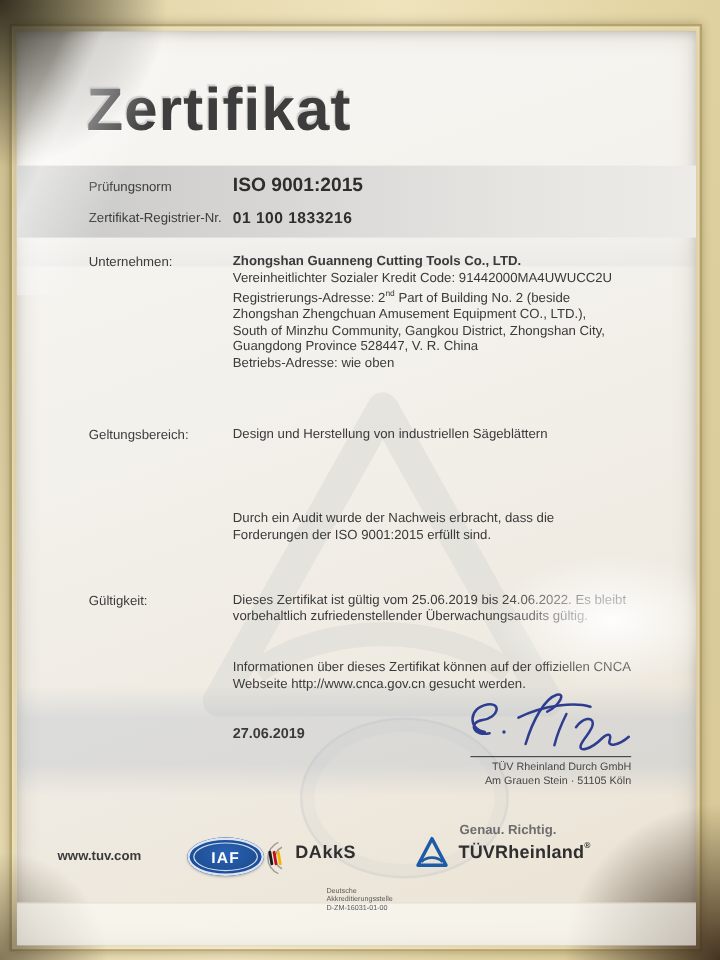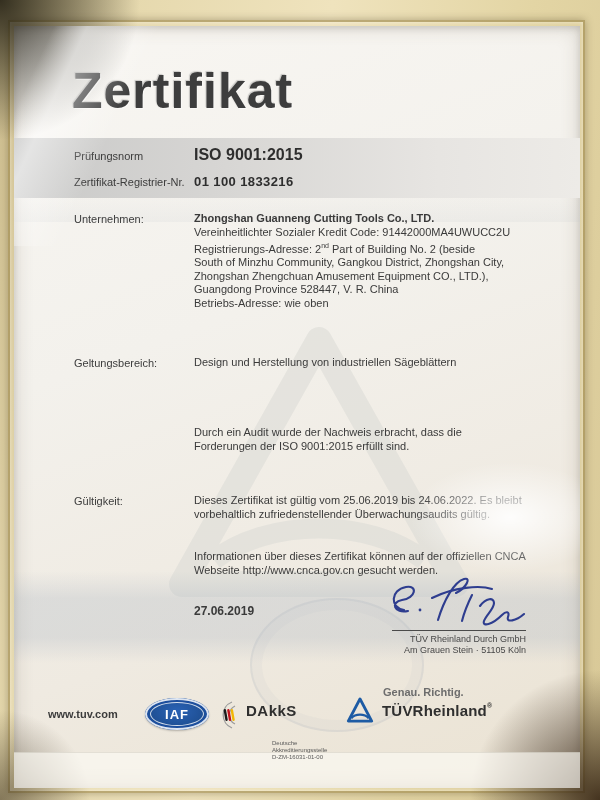--- a/index.html
+++ b/index.html
@@ -79,21 +79,21 @@
   .txt{font-size:11px;line-height:13.5px;color:#3a3a3a;z-index:3;}
   .bold{font-weight:bold;}
   sup{font-size:7px;}
   .sig-line{left:378px;top:604px;width:134px;border-top:1.4px solid #4a4a4a;z-index:3;}
   .issuer{left:330px;top:608px;width:182px;text-align:right;font-size:9px;line-height:11px;color:#474747;z-index:3;}
   .signature-svg{left:366px;top:548px;width:156px;height:58px;z-index:4;}
   .date{left:180px;top:578px;font-size:12px;font-weight:bold;color:#3a3a3a;z-index:3;}
   
   .website{left:34px;top:682px;font-size:11px;font-weight:bold;color:#3b3b3b;z-index:3;}
   .iaf{
-    left:131px;top:672px;width:64px;height:32px;border-radius:50%;z-index:3;
+    left:142px;top:672px;width:64px;height:32px;border-radius:50%;z-index:3;
     background:radial-gradient(ellipse at 50% 40%, #2a62b4, #17437f);
     box-shadow:inset 0 0 0 2px rgba(255,255,255,.85), inset 0 0 0 4px #1d4f9e, 0 1px 2px rgba(0,0,0,.25);
     display:flex;align-items:center;justify-content:center;
   }
   .iaf-inner{
     position:static !important;width:52px;height:22px;border-radius:50%;
     border:1px solid rgba(255,255,255,.8);
     display:flex;align-items:center;justify-content:center;
     color:#fff;font-weight:bold;font-size:13px;letter-spacing:1px;
   }
@@ -131,22 +131,22 @@
     <div class="band-row-label" style="left:60px;top:124px;">Prüfungsnorm</div>
     <div class="band-row-value" style="left:180px;top:120px;font-size:16px;">ISO 9001:2015</div>
     <div class="band-row-label" style="left:60px;top:150px;">Zertifikat-Registrier-Nr.</div>
     <div class="band-row-value" style="left:180px;top:148px;font-size:13px;letter-spacing:.4px;">01 100 1833216</div>
 
     <div class="lbl" style="left:60px;top:187px;">Unternehmen:</div>
     <div class="txt" style="left:180px;top:186px;width:372px;">
       <div style="position:static;" class="bold">Zhongshan Guanneng Cutting Tools Co., LTD.</div>
       <div style="position:static;">Vereinheitlichter Sozialer Kredit Code: 91442000MA4UWUCC2U</div>
       <div style="position:static;"><span style="position:static;">Registrierungs-Adresse: 2</span><sup style="position:static;">nd</sup><span style="position:static;"> Part of Building No. 2 (beside</span></div>
+      <div style="position:static;">Zhongshan Zhengchuan Amusement Equipment CO., LTD.),</div>
       <div style="position:static;">South of Minzhu Community, Gangkou District, Zhongshan City,</div>
-      <div style="position:static;">Zhongshan Zhengchuan Amusement Equipment CO., LTD.),</div>
       <div style="position:static;">Guangdong Province 528447, V. R. China</div>
       <div style="position:static;">Betriebs-Adresse: wie oben</div>
     </div>
 
     <div class="lbl" style="left:60px;top:331px;">Geltungsbereich:</div>
     <div class="txt" style="left:180px;top:330px;width:345px;">Design und Herstellung von industriellen Sägeblättern</div>
 
     <div class="txt" style="left:180px;top:400px;width:318px;">Durch ein Audit wurde der Nachweis erbracht, dass die Forderungen der ISO 9001:2015 erfüllt sind.</div>
 
     <div class="lbl" style="left:60px;top:469px;">Gültigkeit:</div>

